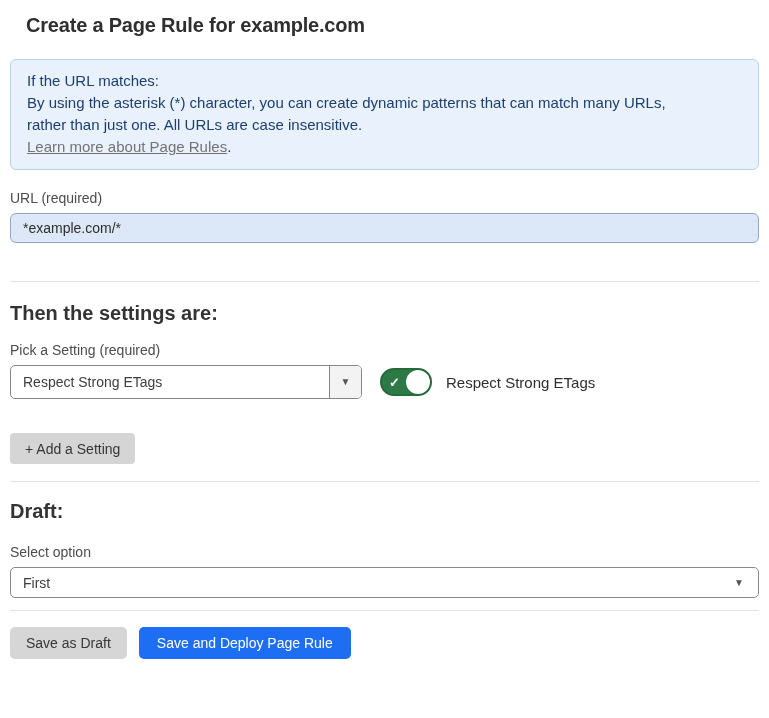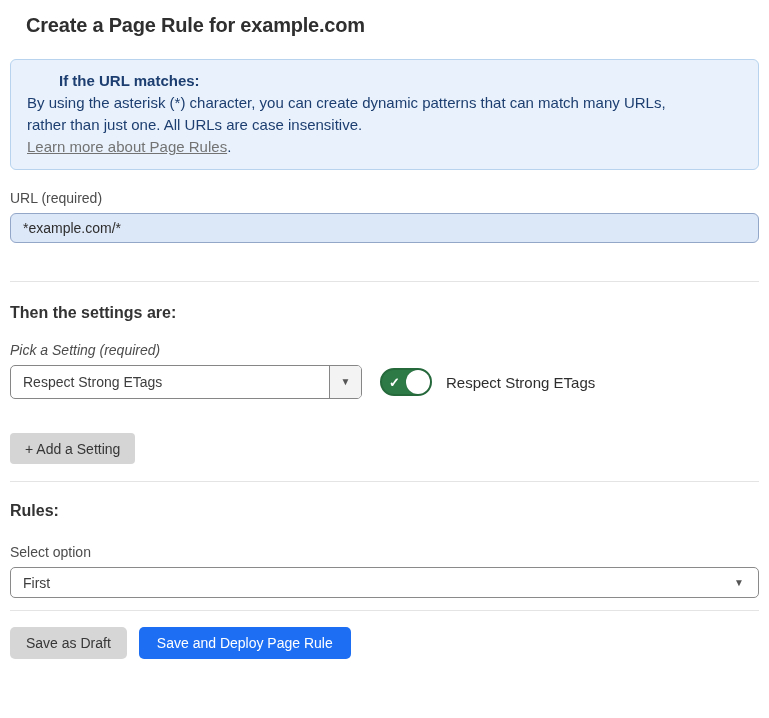--- a/index.html
+++ b/index.html
@@ -26,21 +26,21 @@
   .info-box {
     margin-top: 22px;
     background: #e9f2fc;
     border: 1px solid #b7d3ee;
     border-radius: 6px;
     padding: 10px 16px 11px;
     color: #1d3e70;
     font-size: 15px;
     line-height: 22px;
   }
-  .info-box .info-heading { font-weight: 700; margin-left: 32px; }
+  .info-box .info-heading { font-weight: 400; }
   .info-box a {
     color: #737373;
     text-decoration: underline;
     cursor: pointer;
   }
   .info-box .link-period { color: #1d3e70; }
 
   
   .field-label {
     font-size: 14px;
@@ -68,28 +68,28 @@
     border: none;
     border-top: 1px solid #e4e4e4;
     margin: 0;
   }
   .divider-1 { margin-top: 38px; }
   .divider-2 { margin-top: 17px; }
   .divider-3 { margin-top: 12px; }
 
   .section-heading {
     margin: 22px 0 0;
-    font-size: 16px;
+    font-size: 20px;
     line-height: 18px;
     font-weight: 700;
     color: #333333;
   }
   .order-heading { margin-top: 20px; }
 
-  .picker-label { margin-top: 20px; font-style: italic; }
+  .picker-label { margin-top: 20px; }
   .setting-row {
     margin-top: 7px;
     display: flex;
     align-items: center;
   }
 
   
   .setting-select {
     width: 352px;
     height: 34px;
@@ -253,21 +253,21 @@
       <span class="toggle-check">✓</span>
       <span class="toggle-knob"></span>
     </div>
     <span class="toggle-label">Respect Strong ETags</span>
   </div>
 
   <button class="add-setting-btn">+ Add a Setting</button>
 
   <hr class="divider divider-2">
 
-  <h2 class="section-heading order-heading">Rules:</h2>
+  <h2 class="section-heading order-heading">Draft:</h2>
 
   <div class="field-label order-select-label">Select option</div>
 
   <div class="order-select">
     <span>First</span>
     <span class="caret">▼</span>
   </div>
 
 
   <hr class="divider divider-3">

